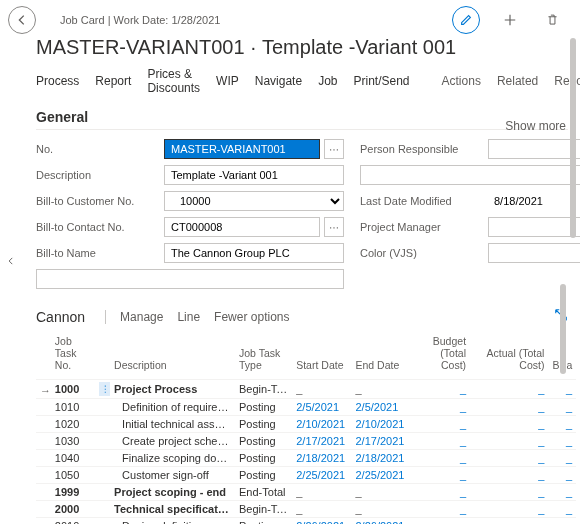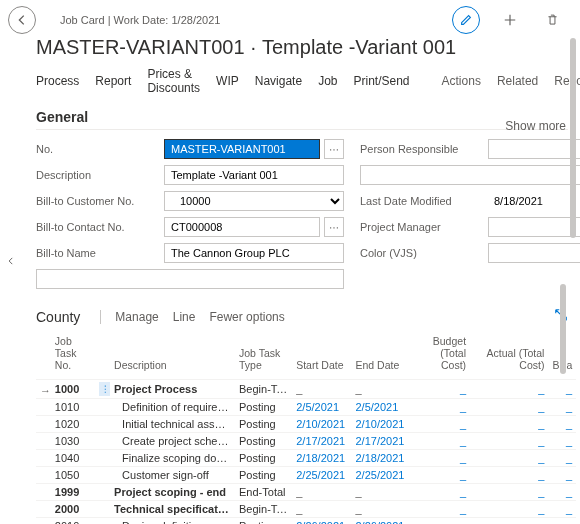--- a/index.html
+++ b/index.html
@@ -188,21 +188,21 @@
   </div>
 </div>
 
 <div class="chev-left">
   <svg width="10" height="10" viewBox="0 0 16 16">
       <path d="M10 3 L5 8 L10 13" fill="none" stroke="currentColor" stroke-width="1.5"></path>
     </svg>
 </div>
 
 <div class="tasks-toolbar">
-  <span class="title">County</span>
+  <span class="title">Cannon</span>
   <span class="tdiv"></span>
   <span class="secondary">Manage</span>
   <span class="secondary">Line</span>
   <span class="secondary">Fewer options</span>
   <span class="spacer"></span>
   <span class="expand-btn">
     <svg width="14" height="14" viewBox="0 0 16 16">
         <path d="M2 2 H6 M2 2 V6 M14 14 H10 M14 14 V10 M2 2 L7 7 M14 14 L9 9" fill="none" stroke="#0078d4" stroke-width="1.3"></path>
       </svg>
   </span>

